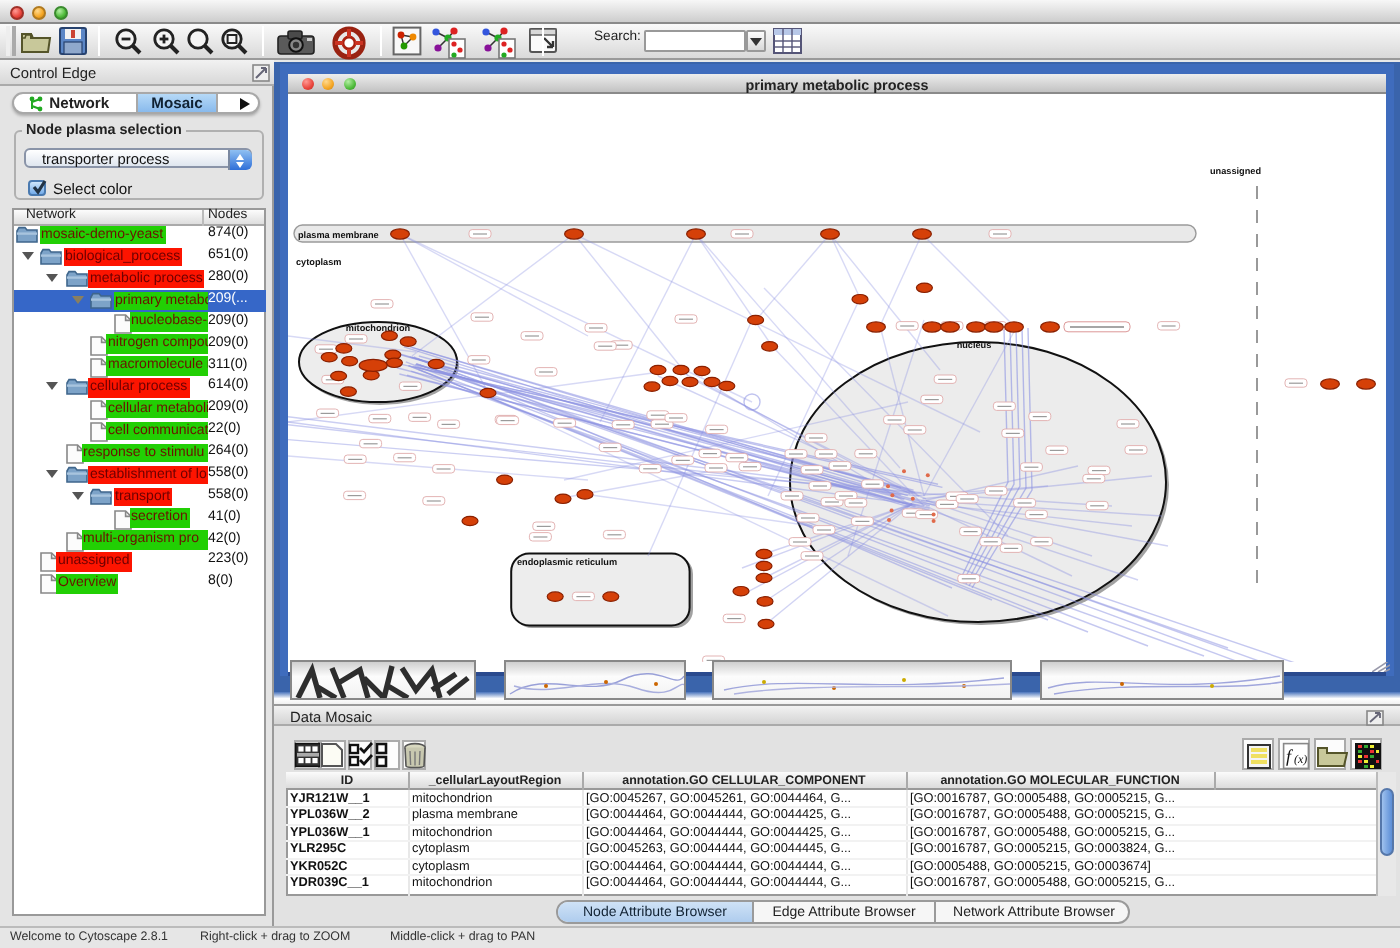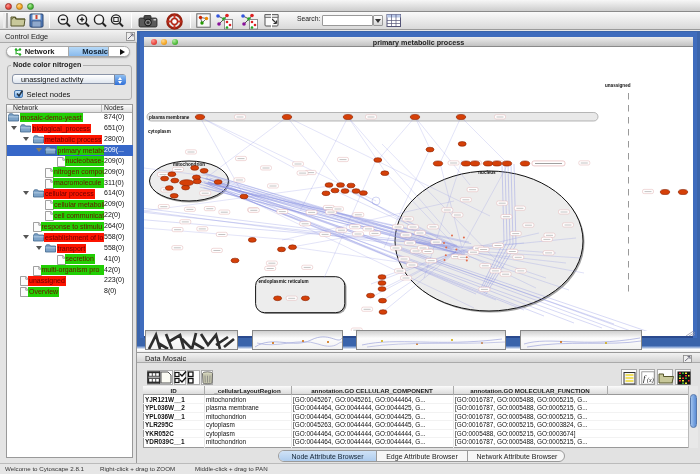--- a/index.html
+++ b/index.html
@@ -151,38 +151,38 @@
 </div>
 
 <div class="abs" style="left:6px;top:45.5px;width:124px;height:11px;background:#fff;border:1px solid #a8a8a8;border-radius:7px;box-shadow:0 1px 1.5px rgba(0,0,0,0.25);overflow:hidden;">
   <div class="abs" style="left:0;top:0;width:61px;height:11px;text-align:center;font-size:7.6px;font-weight:bold;color:#222;line-height:10px;">&nbsp;&nbsp;Network</div>
   <svg class="abs" style="left:7px;top:1.5px;" width="8" height="8" viewBox="0 0 8 8">
       <path d="M2 1.5 L2 6.5 M2 3 L6 1.5 M2 5 L6 6.5" stroke="#2a2" stroke-width="1" fill="none"></path>
       <circle cx="2" cy="1.5" r="1.2" fill="#2a2"></circle>
       <circle cx="6" cy="1.5" r="1.2" fill="#2a2"></circle>
       <circle cx="6" cy="6.5" r="1.2" fill="#2a2"></circle>
     </svg>
-  <div class="abs" style="left:61px;top:0;width:41px;height:11px;background:linear-gradient(#b6d9f7,#7fb3ea);border-left:1px solid #a8a8a8;border-right:1px solid #a8a8a8;text-align:right;font-size:7.6px;font-weight:bold;color:#123;line-height:10px;">Mosaic</div>
+  <div class="abs" style="left:61px;top:0;width:41px;height:11px;background:linear-gradient(#b6d9f7,#7fb3ea);border-left:1px solid #a8a8a8;border-right:1px solid #a8a8a8;text-align:center;font-size:7.6px;font-weight:bold;color:#123;line-height:10px;">Mosaic</div>
   <span class="abs" style="left:113px;top:2.2px;width:0;height:0;border-top:3.4px solid transparent;border-bottom:3.4px solid transparent;border-left:5.5px solid #111;"></span>
 </div>
 
 <div class="abs" style="left:7px;top:64.5px;width:125px;height:35.5px;border:1px solid #b0b0b0;border-radius:3px;"></div>
-<div class="abs" style="left:11px;top:60px;background:#e4e4e4;padding:0 2px;font-size:7.2px;font-weight:bold;color:#222;">Node color nitrogen</div>
+<div class="abs" style="left:11px;top:60px;background:#e4e4e4;padding:0 2px;font-size:7.2px;font-weight:bold;color:#222;">Node plasma selection</div>
 <div class="abs" style="left:12px;top:74px;width:114px;height:10px;background:linear-gradient(#ffffff,#dfe6ef);border:1px solid #8a94a8;border-radius:3px;">
-  <span class="abs" style="left:8px;top:0.5px;font-size:7.4px;color:#111;">unassigned activity</span>
+  <span class="abs" style="left:8px;top:0.5px;font-size:7.4px;color:#111;">transporter process</span>
   <span class="abs" style="left:101px;top:-0.5px;width:12px;height:10.5px;background:linear-gradient(#8fc0f2,#2f6fd8);border-radius:0 3px 3px 0;border-left:1px solid #7a88a0;"></span>
   <span class="abs" style="left:104.5px;top:1.5px;width:0;height:0;border-left:2.8px solid transparent;border-right:2.8px solid transparent;border-bottom:3.2px solid #fff;"></span>
   <span class="abs" style="left:104.5px;top:6px;width:0;height:0;border-left:2.8px solid transparent;border-right:2.8px solid transparent;border-top:3.2px solid #fff;"></span>
 </div>
 <div class="abs" style="left:14px;top:89.5px;width:8.5px;height:8.5px;background:linear-gradient(#cfe6fa,#74acea);border:1px solid #4a7ab0;border-radius:2px;">
   <svg width="9" height="10" viewBox="0 0 9 10" style="position:absolute;left:-0.5px;top:-2px;">
       <path d="M2 4.5 L4 7 L7.5 1.5" fill="none" stroke="#234" stroke-width="1.6"></path>
     </svg>
 </div>
-<div class="abs" style="left:26.5px;top:90px;font-size:7.6px;color:#111;">Select nodes</div>
+<div class="abs" style="left:26.5px;top:90px;font-size:7.6px;color:#111;">Select color</div>
 
 <div class="abs" style="left:6px;top:103.5px;width:127px;height:354px;background:#fff;border:1px solid #999;"></div>
 <div class="abs" style="left:7px;top:104.5px;width:125px;height:8.6px;background:linear-gradient(#fcfcfc,#dedede);border-bottom:1px solid #aaa;">
   <span class="abs" style="left:6px;top:0.8px;font-size:6.8px;color:#222;">Network</span>
   <span class="abs" style="left:97px;top:0.8px;font-size:6.8px;color:#222;">Nodes</span>
   <span class="abs" style="left:94px;top:0;width:1px;height:8.6px;background:#bbb;"></span>
 </div>
 <div style="position:absolute;left:7px;top:112.2px;width:126px;height:10.9px;">
 <span style="position:absolute;left:1px;top:1px;">
       <svg width="11" height="9" viewBox="0 0 11 9">

